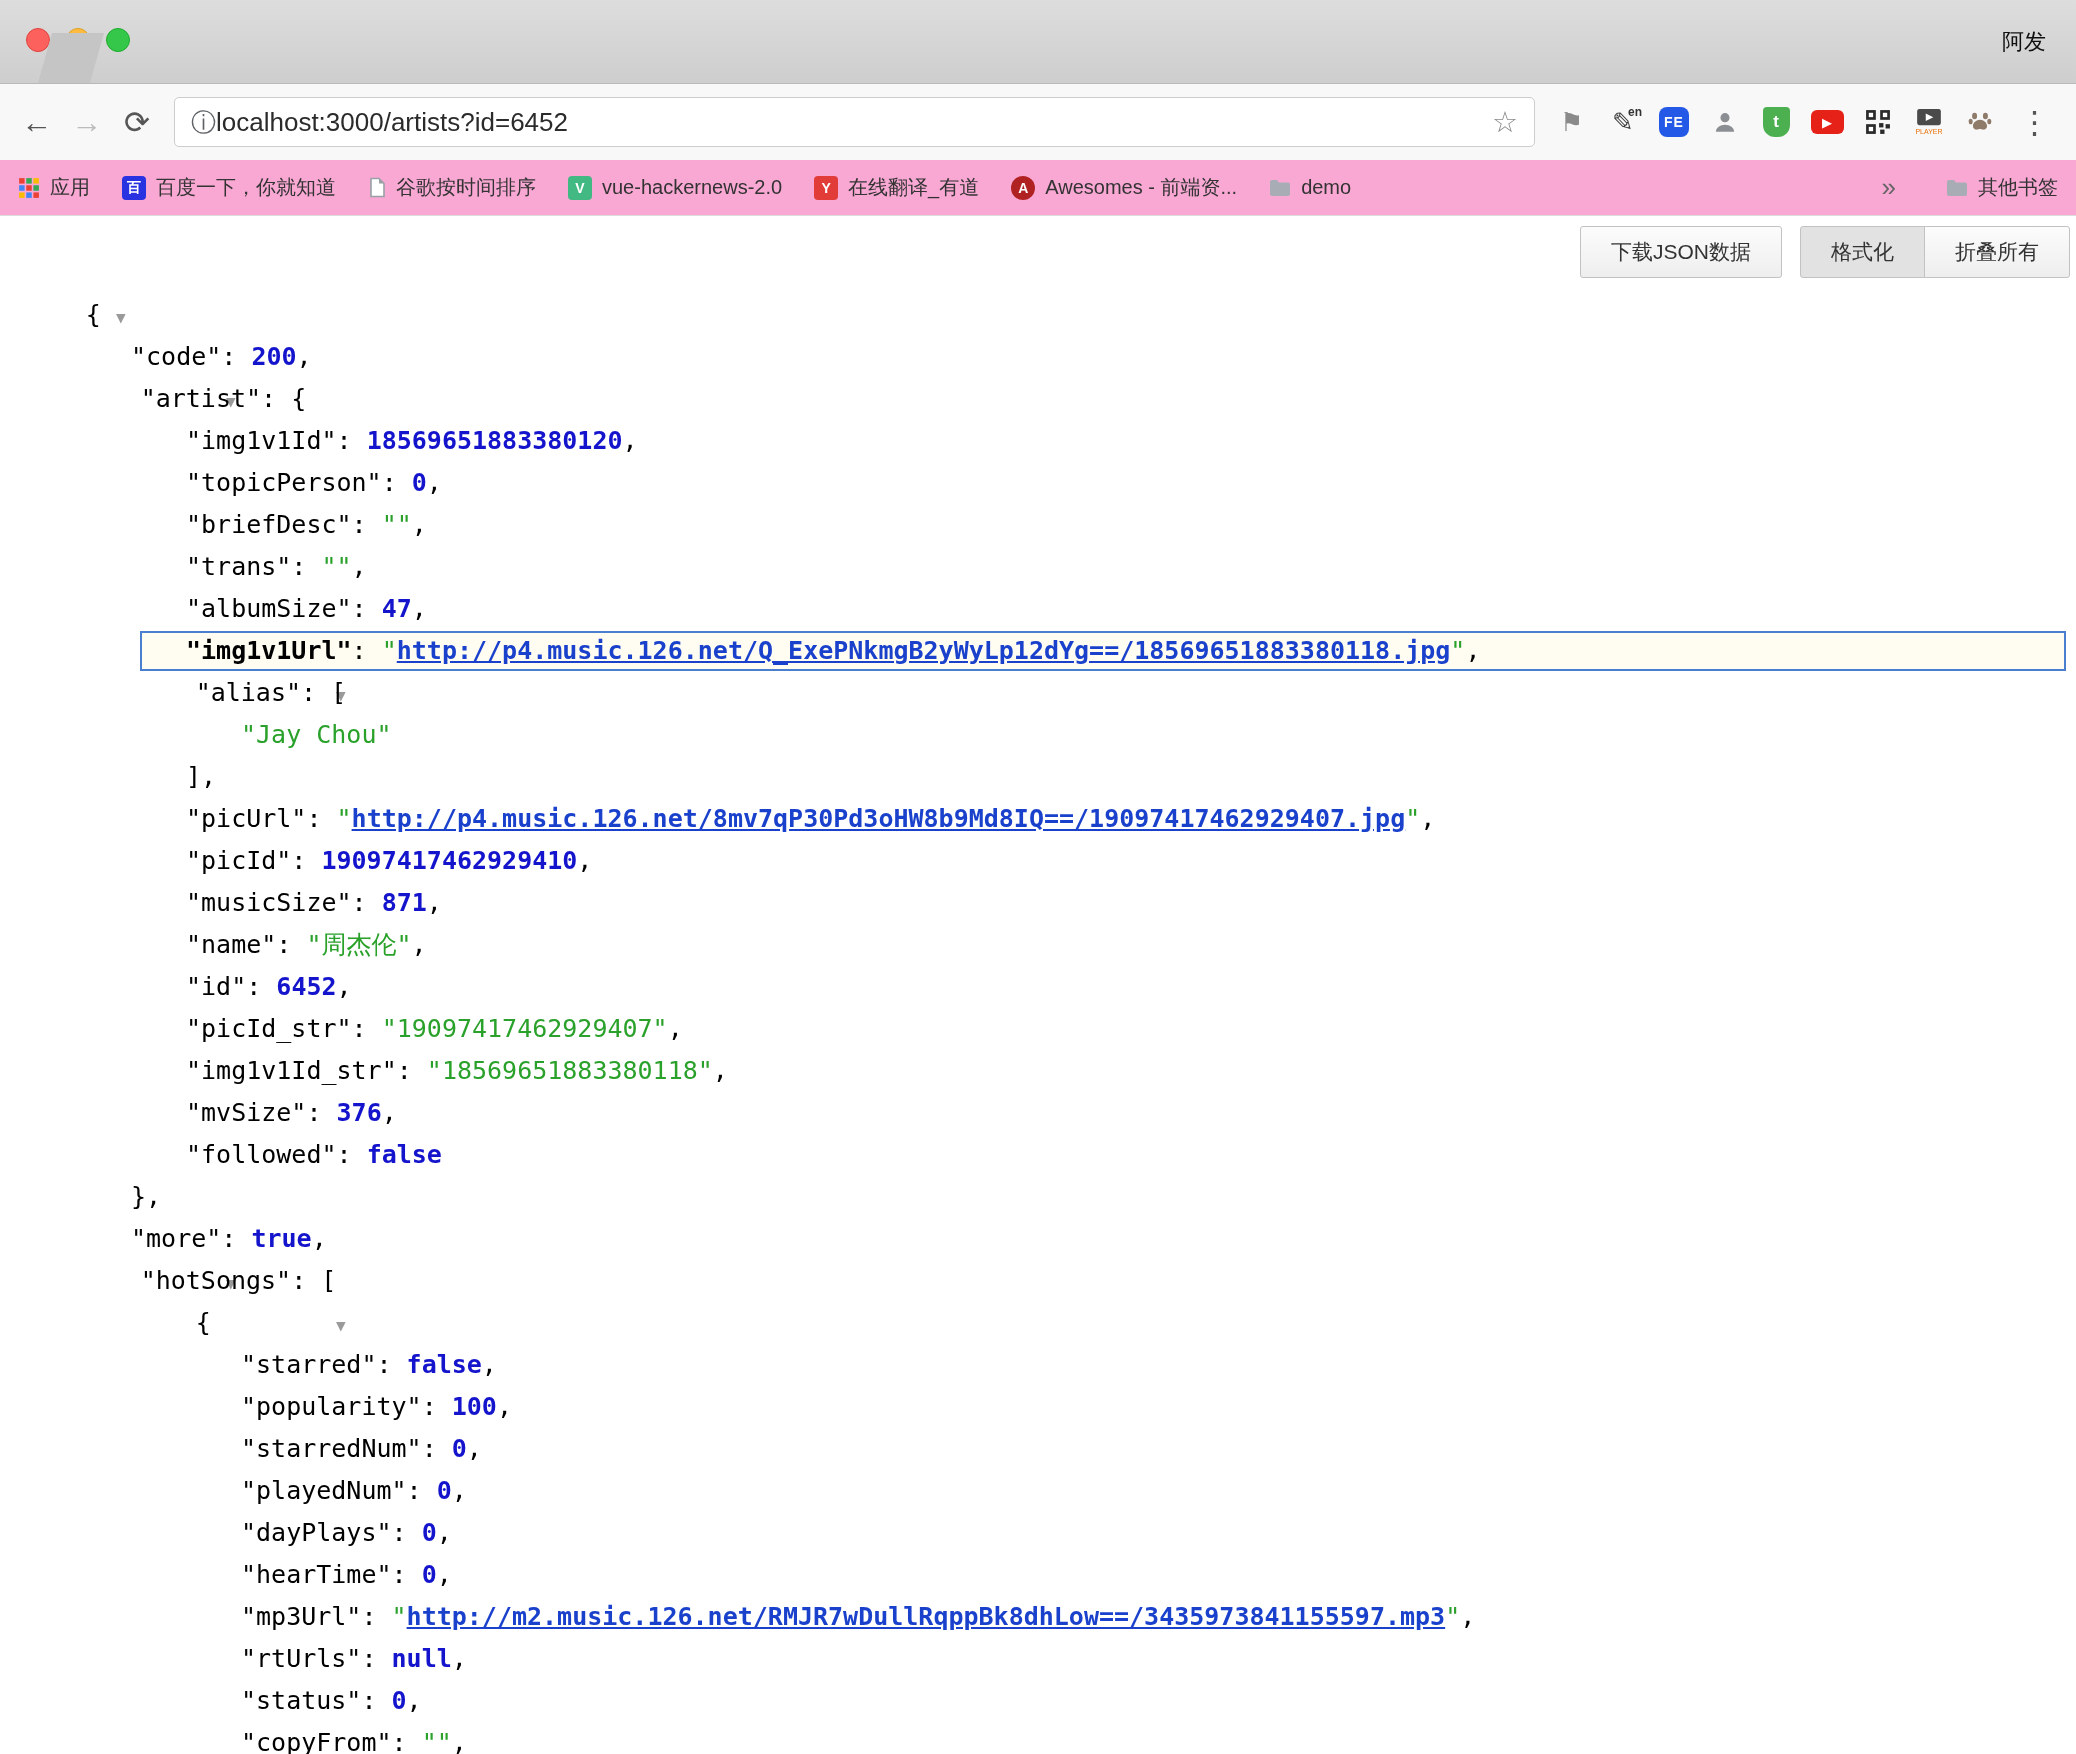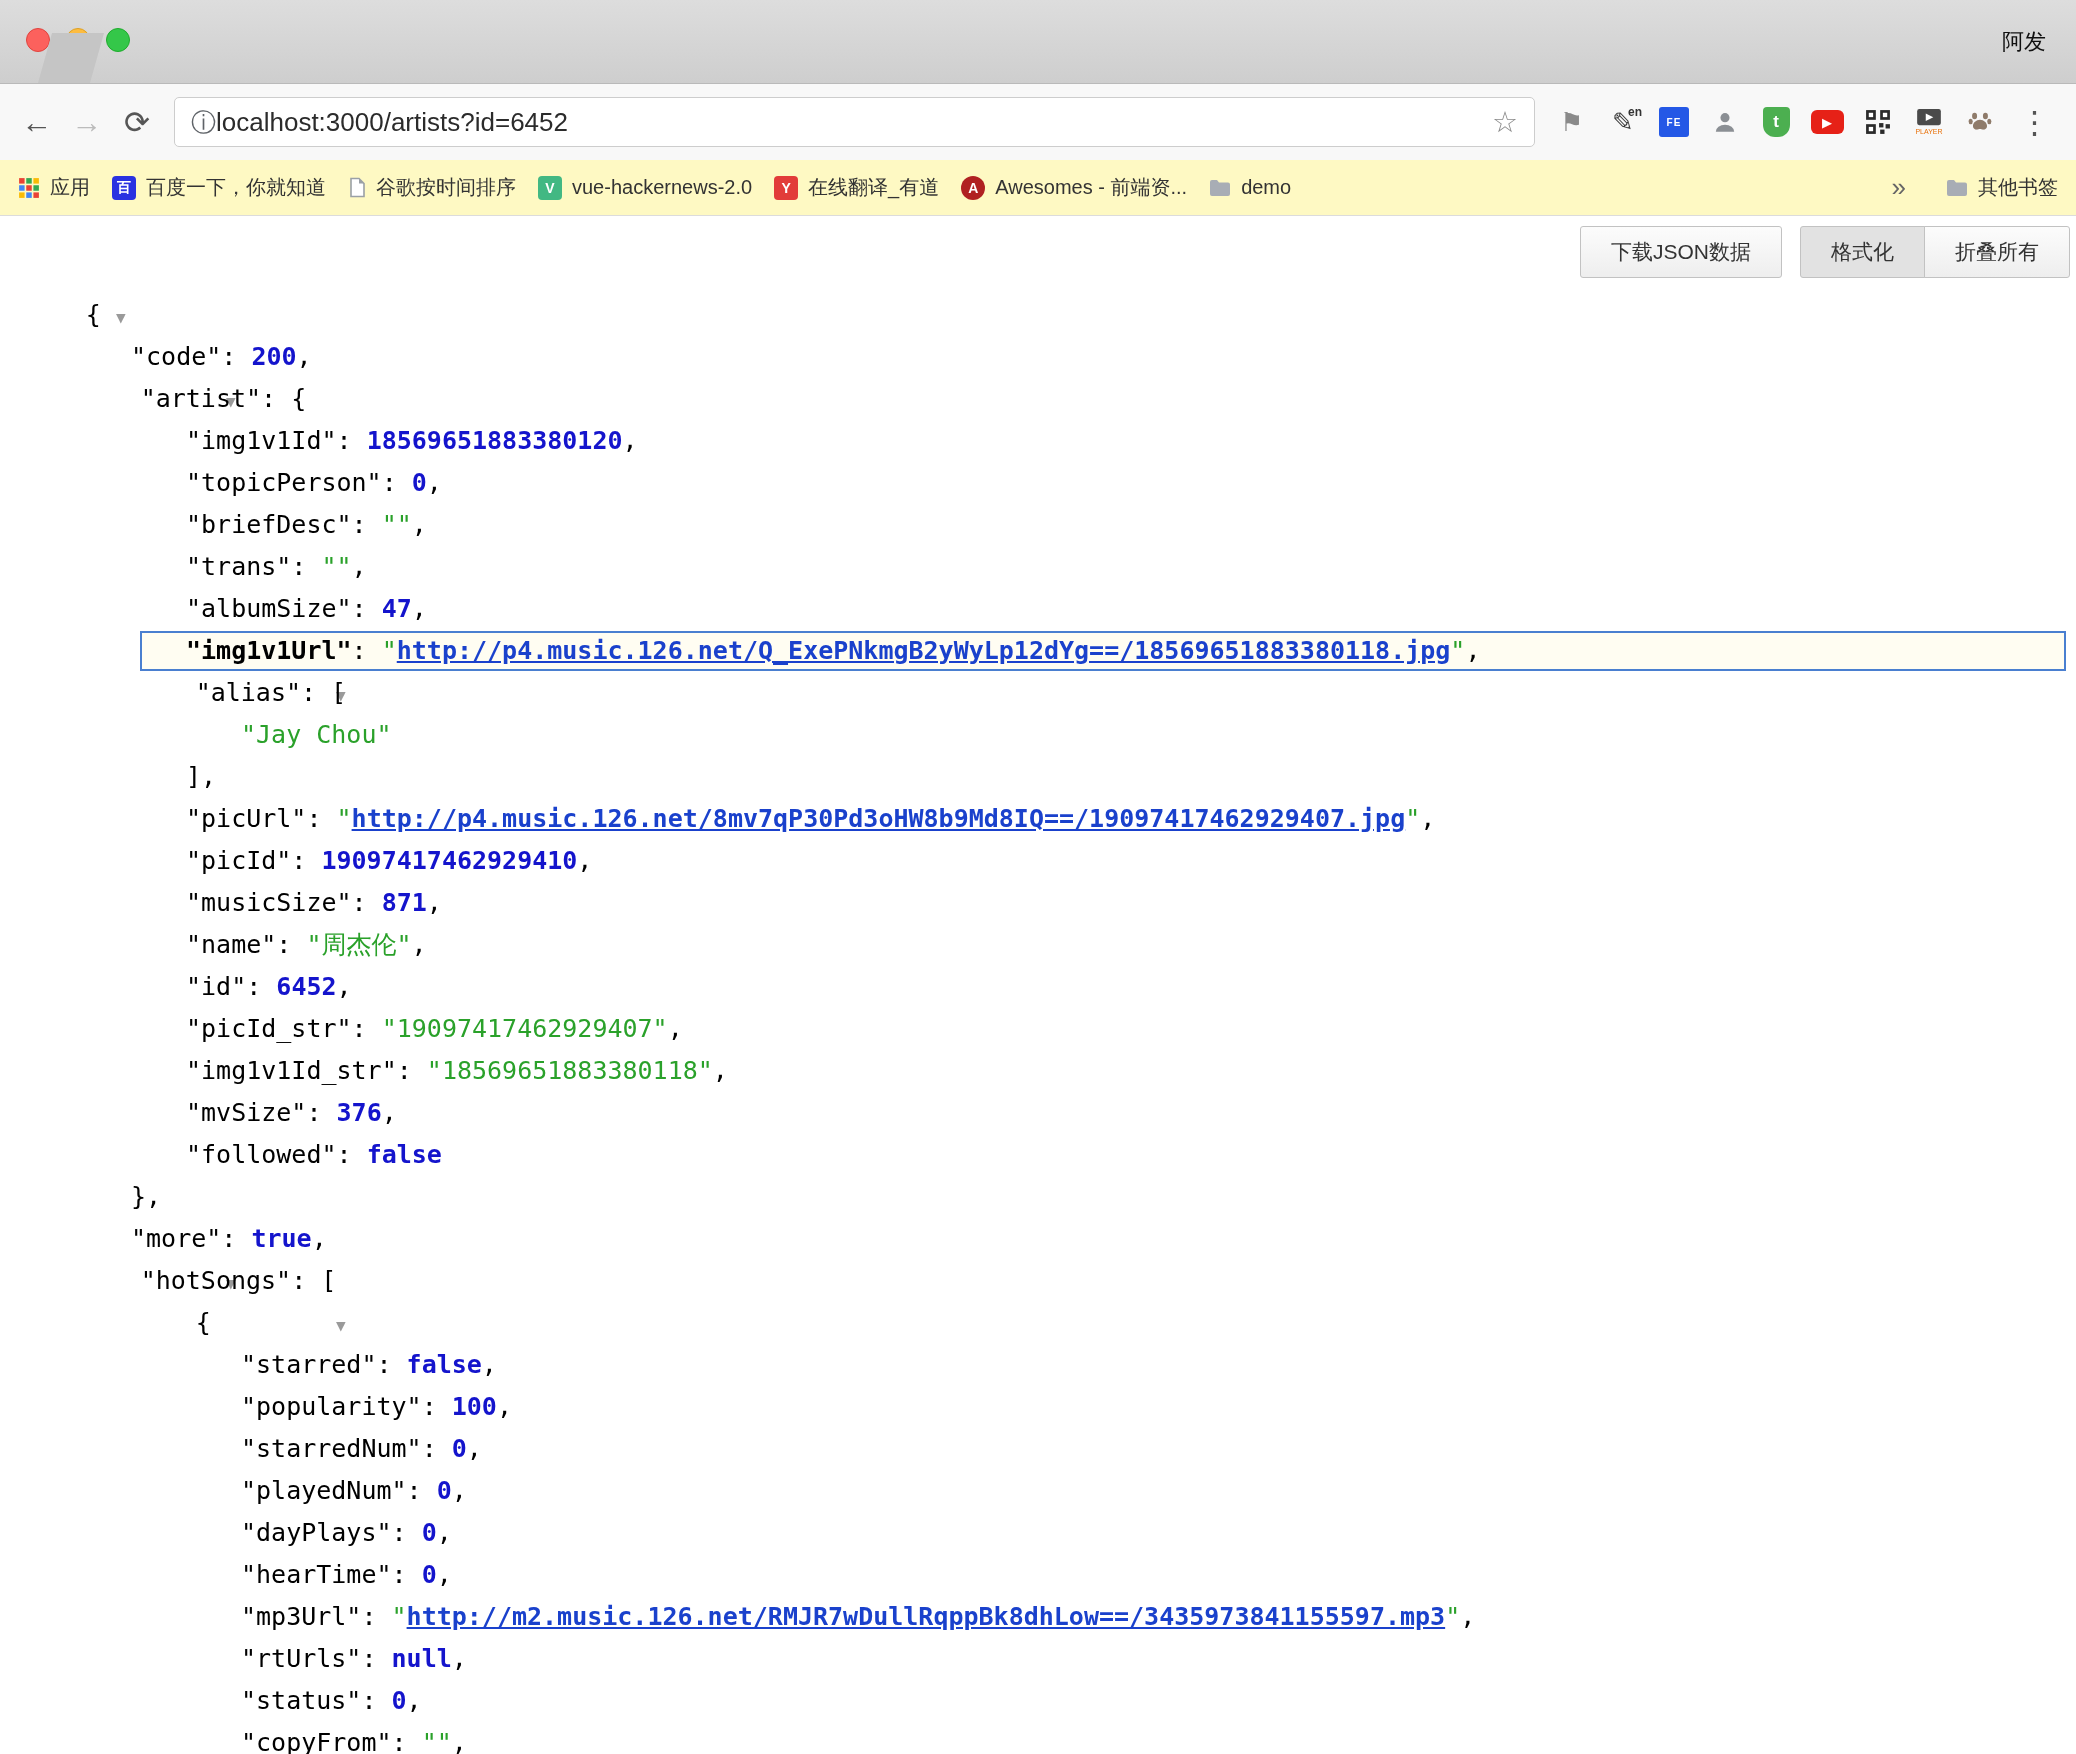--- a/index.html
+++ b/index.html
@@ -27,26 +27,26 @@
   .info-icon{font-size:25px;color:#5f6368;}
   .url-text{font-size:26px;color:#2b2b2b;white-space:nowrap;overflow:hidden;}
   .star-icon{margin-left:auto;font-size:29px;color:#8a8a8a;}
   .ext-row{display:flex;align-items:center;gap:17px;padding:0 6px;}
   .ext{width:34px;height:34px;display:flex;align-items:center;justify-content:center;position:relative;}
   .ext .glyph{font-size:26px;line-height:1;}
   .ext .sub{position:absolute;right:-2px;top:0;font-size:12px;color:#333;font-weight:bold;}
   .ic-flag{color:#8a8a8a;}
   .ic-pen{color:#3a3a3a;}
   .sq{display:flex;align-items:center;justify-content:center;color:#fff;font-weight:bold;}
-  .ic-fe{width:30px;height:30px;border-radius:3px;background:#2458e6;font-size:10px;letter-spacing:1px;}
+  .ic-fe{width:30px;height:30px;border-radius:8px;background:#2458e6;font-size:14px;letter-spacing:1px;}
   .ic-shield{width:27px;height:30px;border-radius:4px 4px 12px 12px;background:#4caf50;font-size:17px;}
   .ic-yt{width:33px;height:24px;border-radius:6px;background:#e62117;font-size:13px;}
   .menu-icon{font-size:31px;color:#555;padding:0 12px;line-height:1;}
   
-  .bookmarks-bar{height:56px;background:#fef9c3;border-bottom:1px solid #dcdcdc;display:flex;align-items:center;padding:0 18px;gap:22px;box-sizing:border-box;}
+  .bookmarks-bar{height:56px;background:#f9a8d4;border-bottom:1px solid #dcdcdc;display:flex;align-items:center;padding:0 18px;gap:32px;box-sizing:border-box;}
   .bm{display:flex;align-items:center;gap:10px;}
   .bm-label{font-size:20px;color:#333;white-space:nowrap;}
   .letter-ic{width:24px;height:24px;border-radius:4px;color:#fff;font-size:14px;font-weight:bold;display:flex;align-items:center;justify-content:center;flex:none;}
   .ic-baidu{background:#2932e1;}
   .ic-vue{background:#42b883;}
   .ic-youdao{background:#e23c39;}
   .ic-awesomes{background:#b02121;border-radius:50%;}
   .overflow{margin-left:auto;font-size:26px;color:#666;padding-right:18px;}
   
   .content{position:relative;height:1538px;background:#fff;overflow:hidden;}

